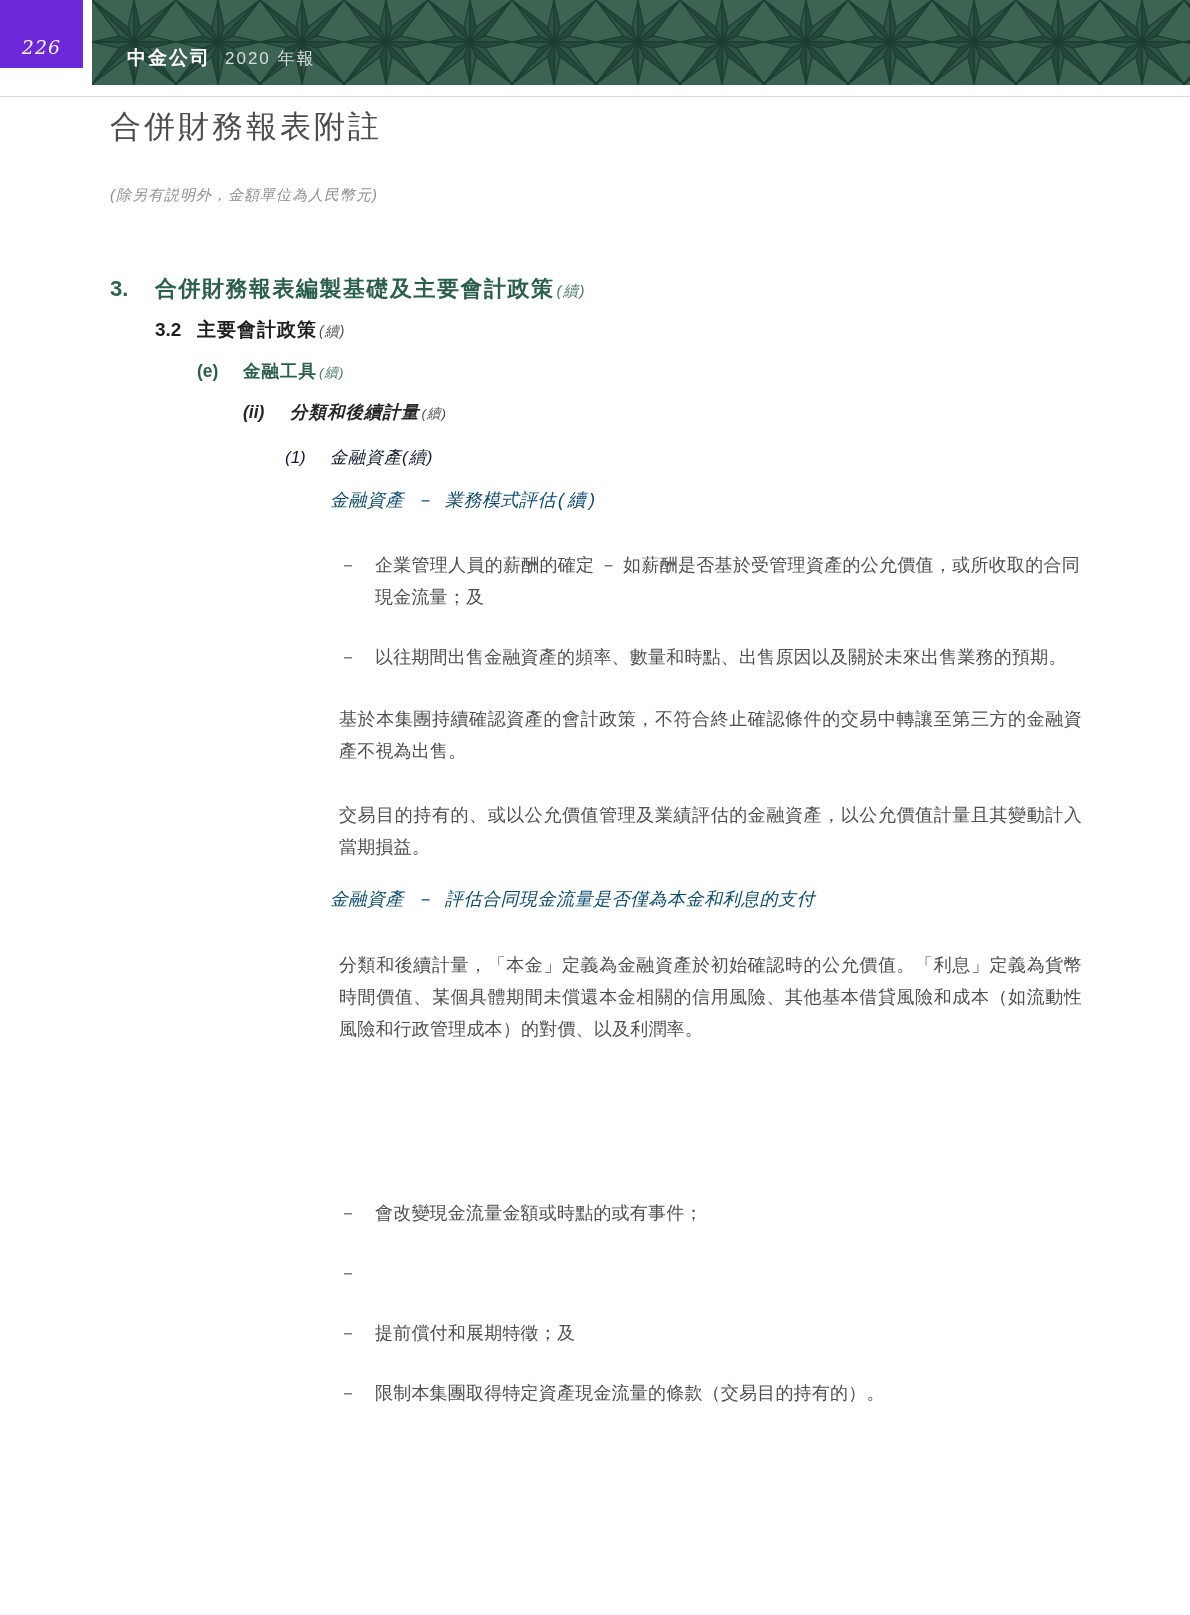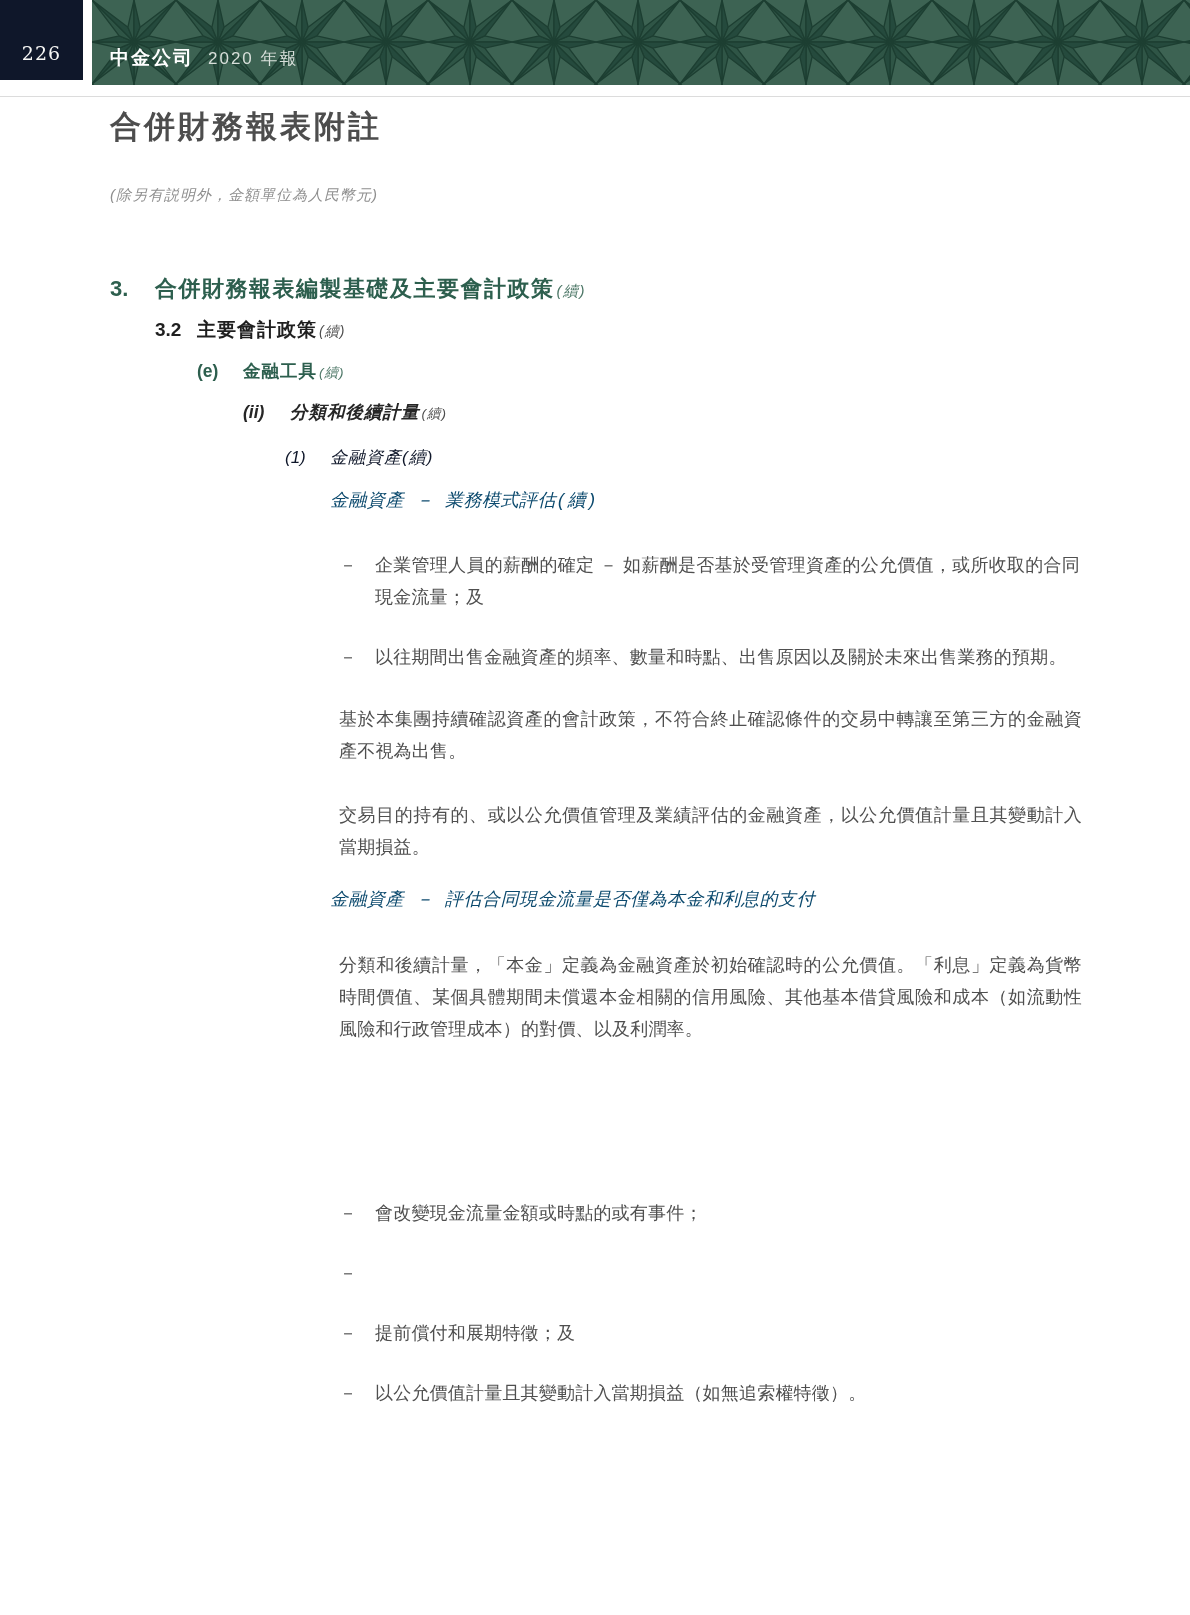--- a/index.html
+++ b/index.html
@@ -6,49 +6,49 @@
   .page{
     position:relative;
     width:1190px;height:1615px;
     background:#ffffff;
     overflow:hidden;
     font-family:"Liberation Sans",sans-serif;
   }
 
   
   .pagenum-box{
-    position:absolute;left:0;top:0;width:83px;height:80px;
-    background:#0f172a;
+    position:absolute;left:0;top:0;width:83px;height:68px;
+    background:#6d28d9;
     display:flex;align-items:center;justify-content:center;
-    padding-top:26px;box-sizing:border-box;
+    padding-top:26px;box-sizing:border-box;font-style:italic;
   }
   .pagenum-box .num{
     font-family:"DejaVu Serif",serif;
     font-size:19px;color:#f7f7f5;letter-spacing:1px;
   }
   .banner{
     position:absolute;left:92px;top:0;right:0;height:85px;
     overflow:hidden;background:#3d6353;
   }
   .banner svg{position:absolute;left:0;top:0;width:100%;height:100%;display:block;}
   .banner-text{
-    position:absolute;left:18px;top:58px;transform:translateY(-50%);
+    position:absolute;left:35px;top:58px;transform:translateY(-50%);
     white-space:nowrap;z-index:2;
   }
   .brand{font-size:19px;font-weight:700;color:#ffffff;letter-spacing:2px;}
   .edition{font-size:17px;font-weight:400;color:#d8dfda;letter-spacing:2px;margin-left:14px;}
   .header-rule{
     position:absolute;left:0;top:96px;width:100%;height:1px;background:#dcdcdc;
   }
 
   
   .doc-title{
     position:absolute;left:110px;top:106px;
     font-family:"DejaVu Serif",serif;
-    font-size:31px;color:#4d4d4d;letter-spacing:3px;font-weight:700;
+    font-size:31px;color:#4d4d4d;letter-spacing:3px;font-weight:400;
   }
   .currency-note{
     position:absolute;left:110px;top:186px;
     font-size:15px;font-style:italic;color:#8f8f8f;letter-spacing:1px;
   }
 
   
   .h-row{position:absolute;white-space:nowrap;}
   .h-num{display:inline-block;}
   .cont{font-style:italic;font-weight:400;}
@@ -188,16 +188,16 @@
   <div class="bullet-row bb1">
     <span class="dash">－</span><span>會改變現金流量金額或時點的或有事件；</span>
   </div>
   <div class="bullet-row bb2">
     <span class="dash">－</span>
   </div>
   <div class="bullet-row bb3">
     <span class="dash">－</span><span>提前償付和展期特徵；及</span>
   </div>
   <div class="bullet-row bb4">
-    <span class="dash">－</span><span>以公允價值計量且其變動計入當期損益（如無追索權特徵）。</span>
+    <span class="dash">－</span><span>限制本集團取得特定資產現金流量的條款（交易目的持有的）。</span>
   </div>
 
 </div>
 
 </body></html>

